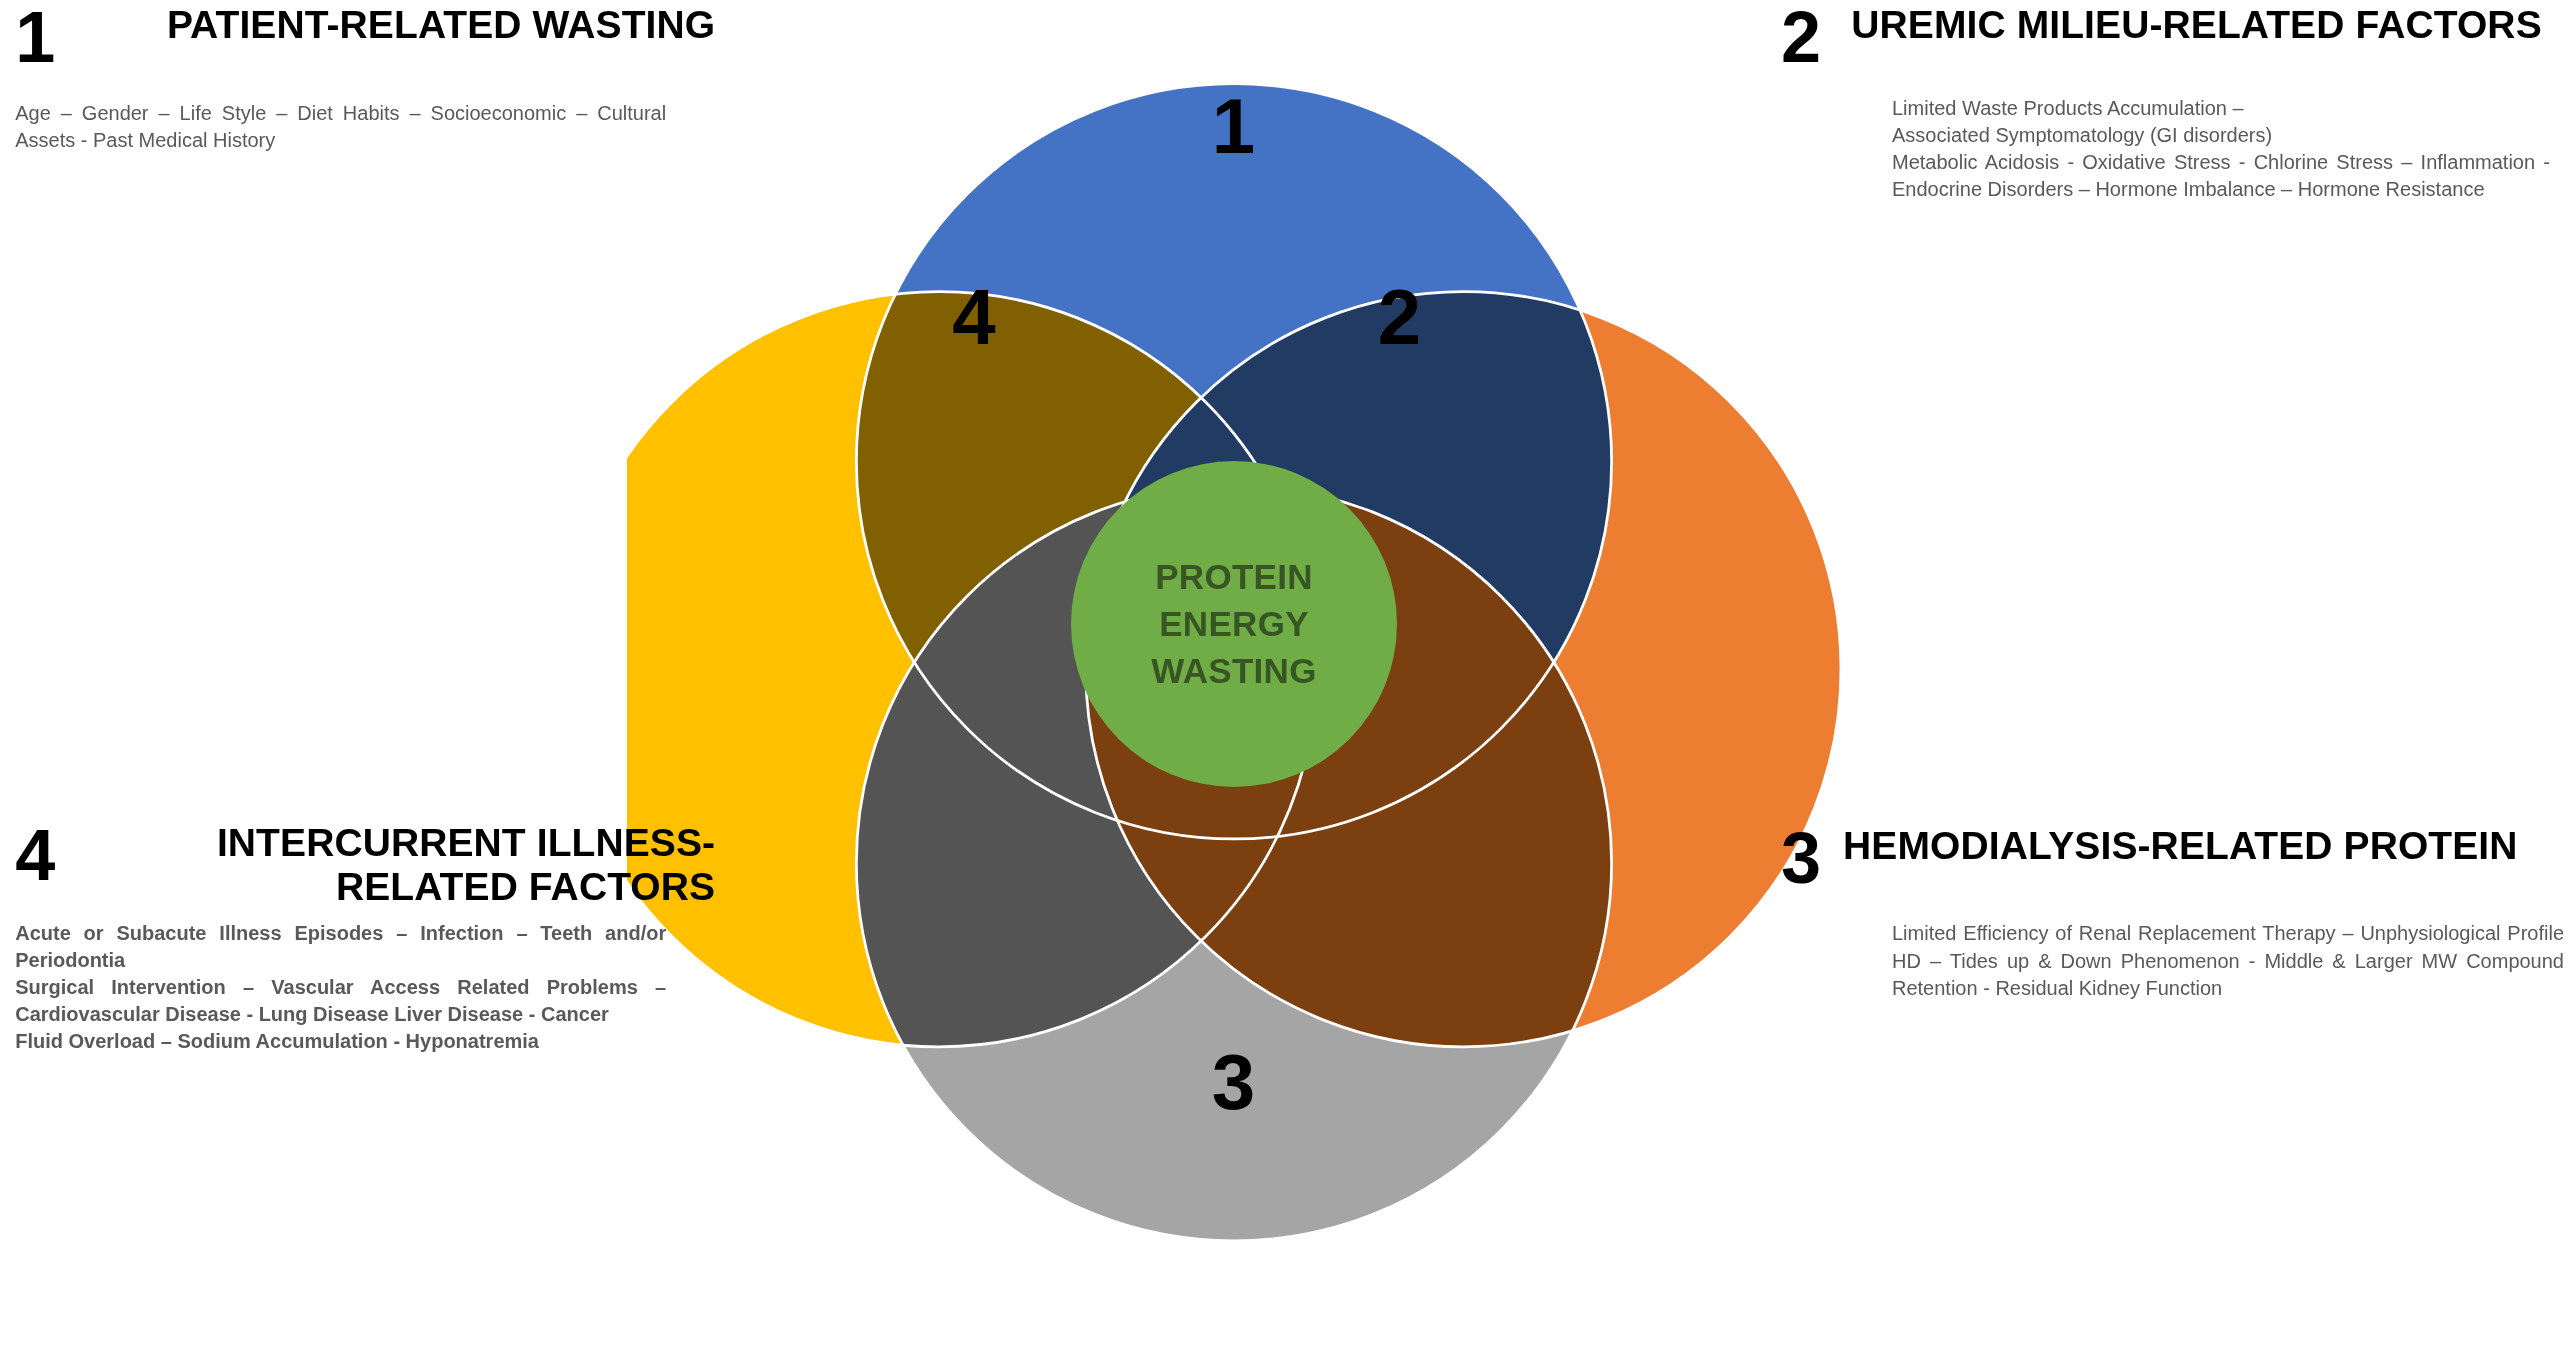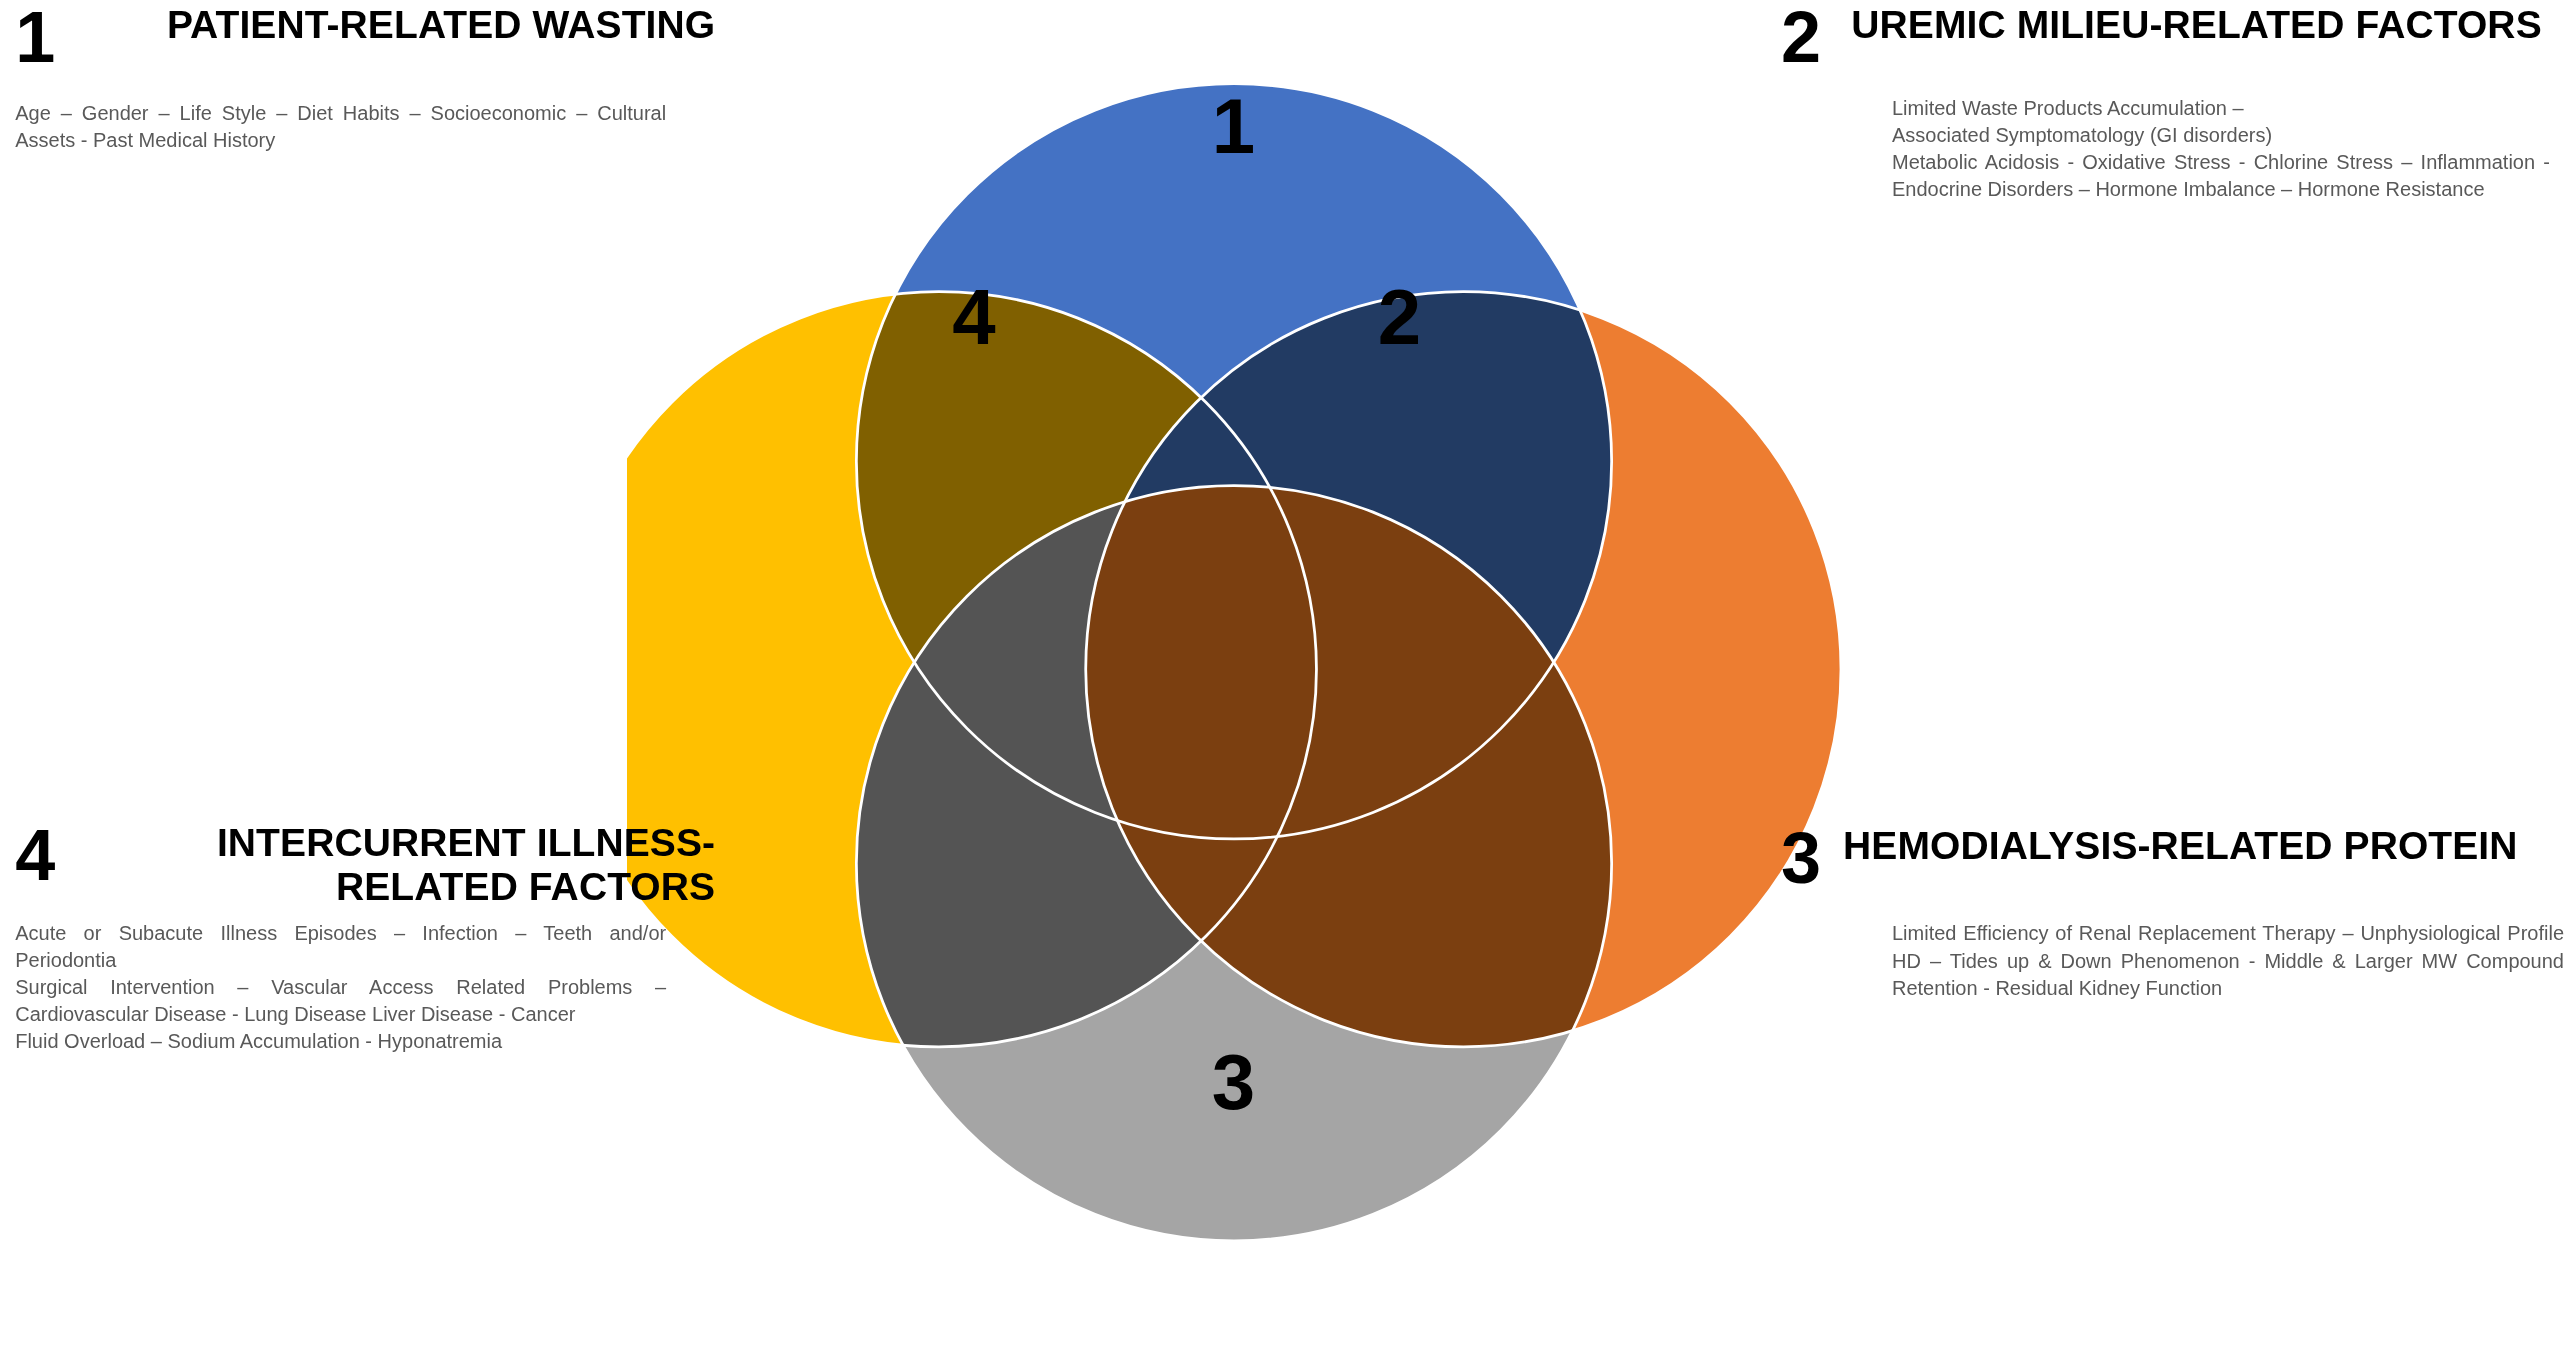--- a/index.html
+++ b/index.html
@@ -42,21 +42,21 @@
 
   
   #block-1{left:15.2px;top:2.8px;width:700px;}
   #block-1 .head-num{margin-right:37px;}
   #block-1 .head-title{text-align:right;}
   #block-1 .block-body{margin-top:29px;text-align:justify;width:651px;}
 
   #block-4{left:15.2px;top:821px;width:700px;}
   #block-4 .head-num{margin-right:25px;}
   #block-4 .head-title{text-align:right;}
-  #block-4 .block-body{text-align:justify;width:651px;}
+  #block-4 .block-body{text-align:justify;width:651px;font-weight:bold;}
 
   
   #block-2{left:1781px;top:2.8px;width:769px;}
   #block-2 .head-num{margin-right:22px;}
   #block-2 .head-title{text-align:center;}
   #block-2 .block-body{margin-top:23.6px;text-align:justify;width:658px;margin-left:111px;}
 
   #block-3{left:1781px;top:824px;width:783px;}
   #block-3 .head-num{margin-right:22px;}
   #block-3 .head-title{text-align:left;}
@@ -105,20 +105,25 @@
     <circle cx="876" cy="1185" r="545" fill="none" stroke="#ffffff" stroke-width="4"></circle>
     <circle cx="450" cy="905" r="545" fill="none" stroke="#ffffff" stroke-width="4"></circle>
     <circle cx="1207" cy="905" r="545" fill="none" stroke="#ffffff" stroke-width="4"></circle>
   </svg>
 
   <div class="lobe-number" style="left:572px;top:45px;width:69px;font-size:78px;">1</div>
   <div class="lobe-number" style="left:738px;top:236px;width:69px;font-size:78px;">2</div>
   <div class="lobe-number" style="left:572px;top:1001px;width:69px;font-size:78px;">3</div>
   <div class="lobe-number" style="left:-260px;top:236px;width:1214px;font-size:78px;text-align:center;">4</div>
 
+  <div id="center-circle" style="left:444px;top:419px;width:326px;height:326px;background:#70AD47;">
+    <span class="cc-line" style="font-size:35px;color:#375623;margin:3.5px 0;">PROTEIN</span>
+    <span class="cc-line" style="font-size:35px;color:#375623;margin:3.5px 0;">ENERGY</span>
+    <span class="cc-line" style="font-size:35px;color:#375623;margin:3.5px 0;">WASTING</span>
+  </div>
 </div>
 
 <div class="block" id="block-1">
   <div class="block-head">
     <div class="head-num">1</div>
     <div class="head-title">PATIENT-RELATED WASTING</div>
   </div>
   <div class="block-body">
     <p>Age – Gender – Life Style – Diet Habits – Socioeconomic – Cultural Assets  -  Past Medical History</p>
   </div>

